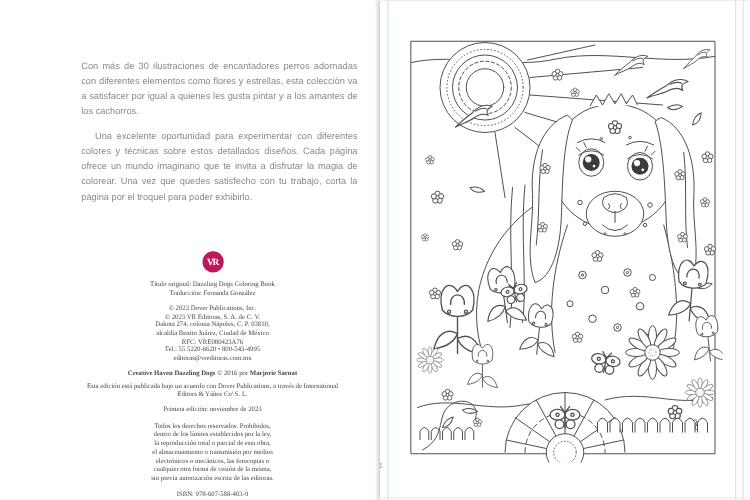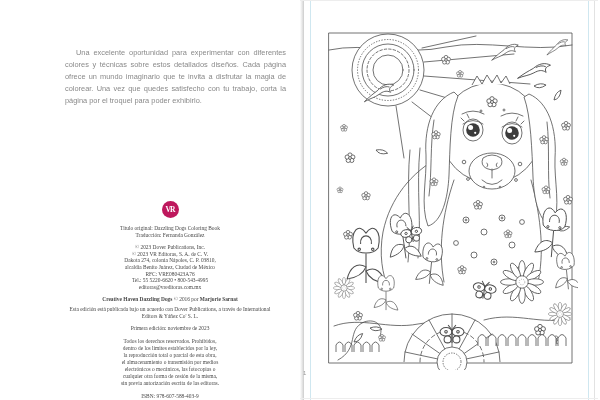--- a/index.html
+++ b/index.html
@@ -47,20 +47,21 @@
 
 <div class="vline fold-shadow"></div>
 <div class="vline fold-line"></div>
 <div class="vline trim-left"></div>
 <div class="vline trim-right"></div>
 <div class="vline edge-right"></div>
 <div class="hline edge-top"></div>
 <div class="hline edge-bottom"></div>
 
 <div class="intro">
+  <p>Con más de 30 ilustraciones de encantadores perros adornadas con diferentes elementos como flores y estrellas, esta colección va a satisfacer por igual a quienes les gusta pintar y a los amantes de los cachorros.</p>
   <p class="indent">Una excelente oportunidad para experimentar con diferentes colores y técnicas sobre estos detallados diseños. Cada página ofrece un mundo imaginario que te invita a disfrutar la magia de colorear. Una vez que quedes satisfecho con tu trabajo, corta la página por el troquel para poder exhibirlo.</p>
 </div>
 
 <div class="credits">
   <div class="logo">
     <span>VR</span>
   </div>
   <div class="cl">Título original: Dazzling Dogs Coloring Book</div>
   <div class="cl">Traducción: Fernanda González</div>
   <div class="gap"></div>

